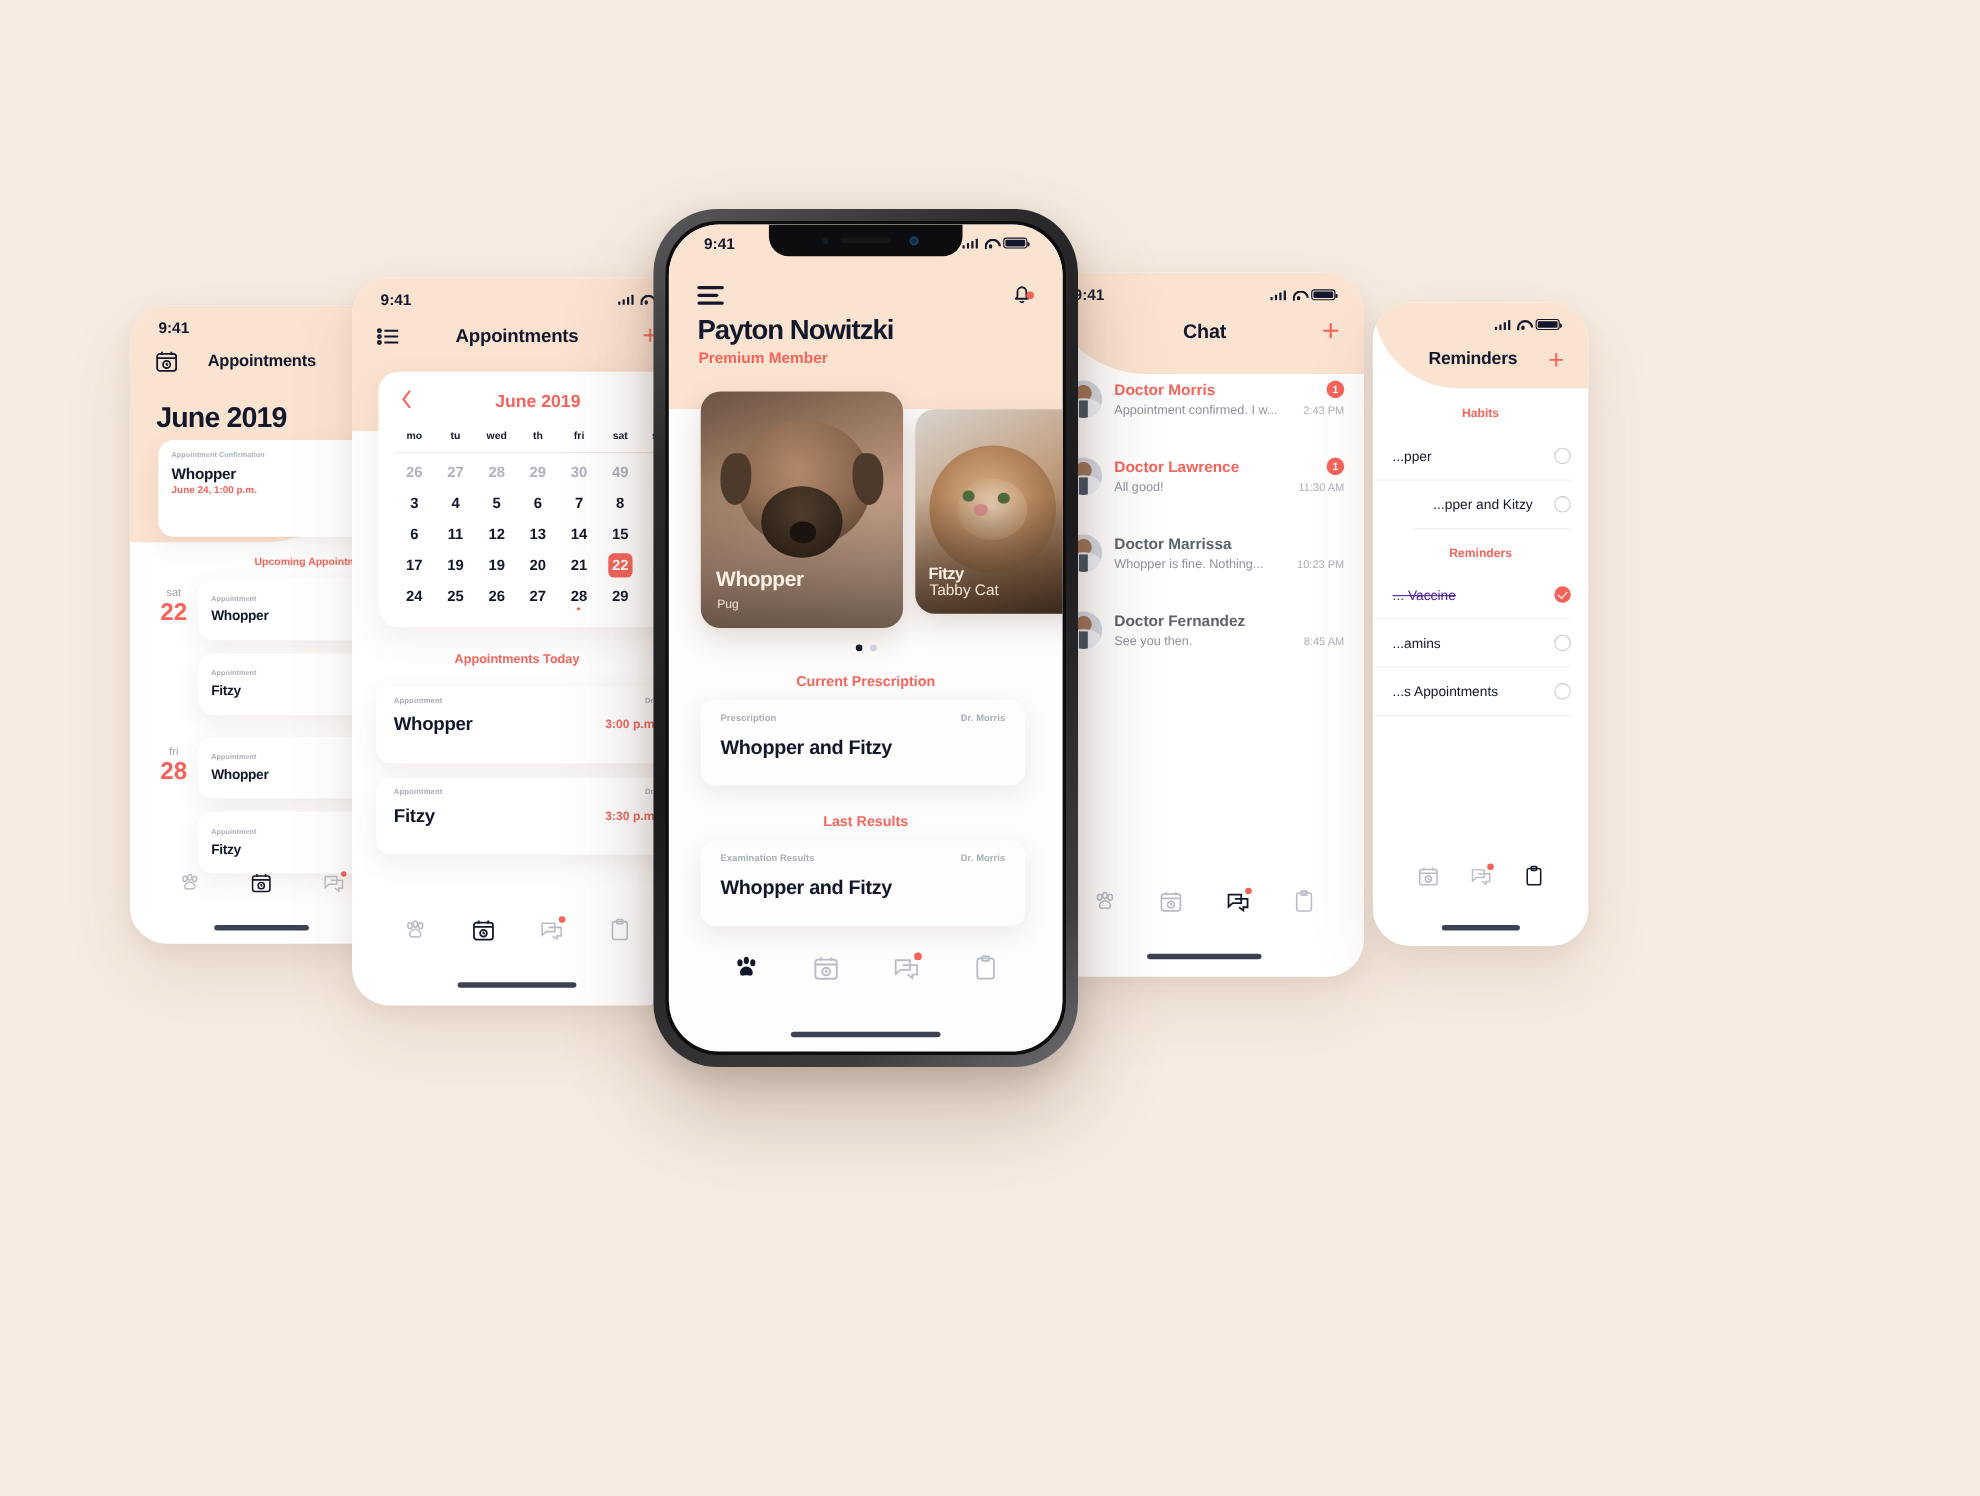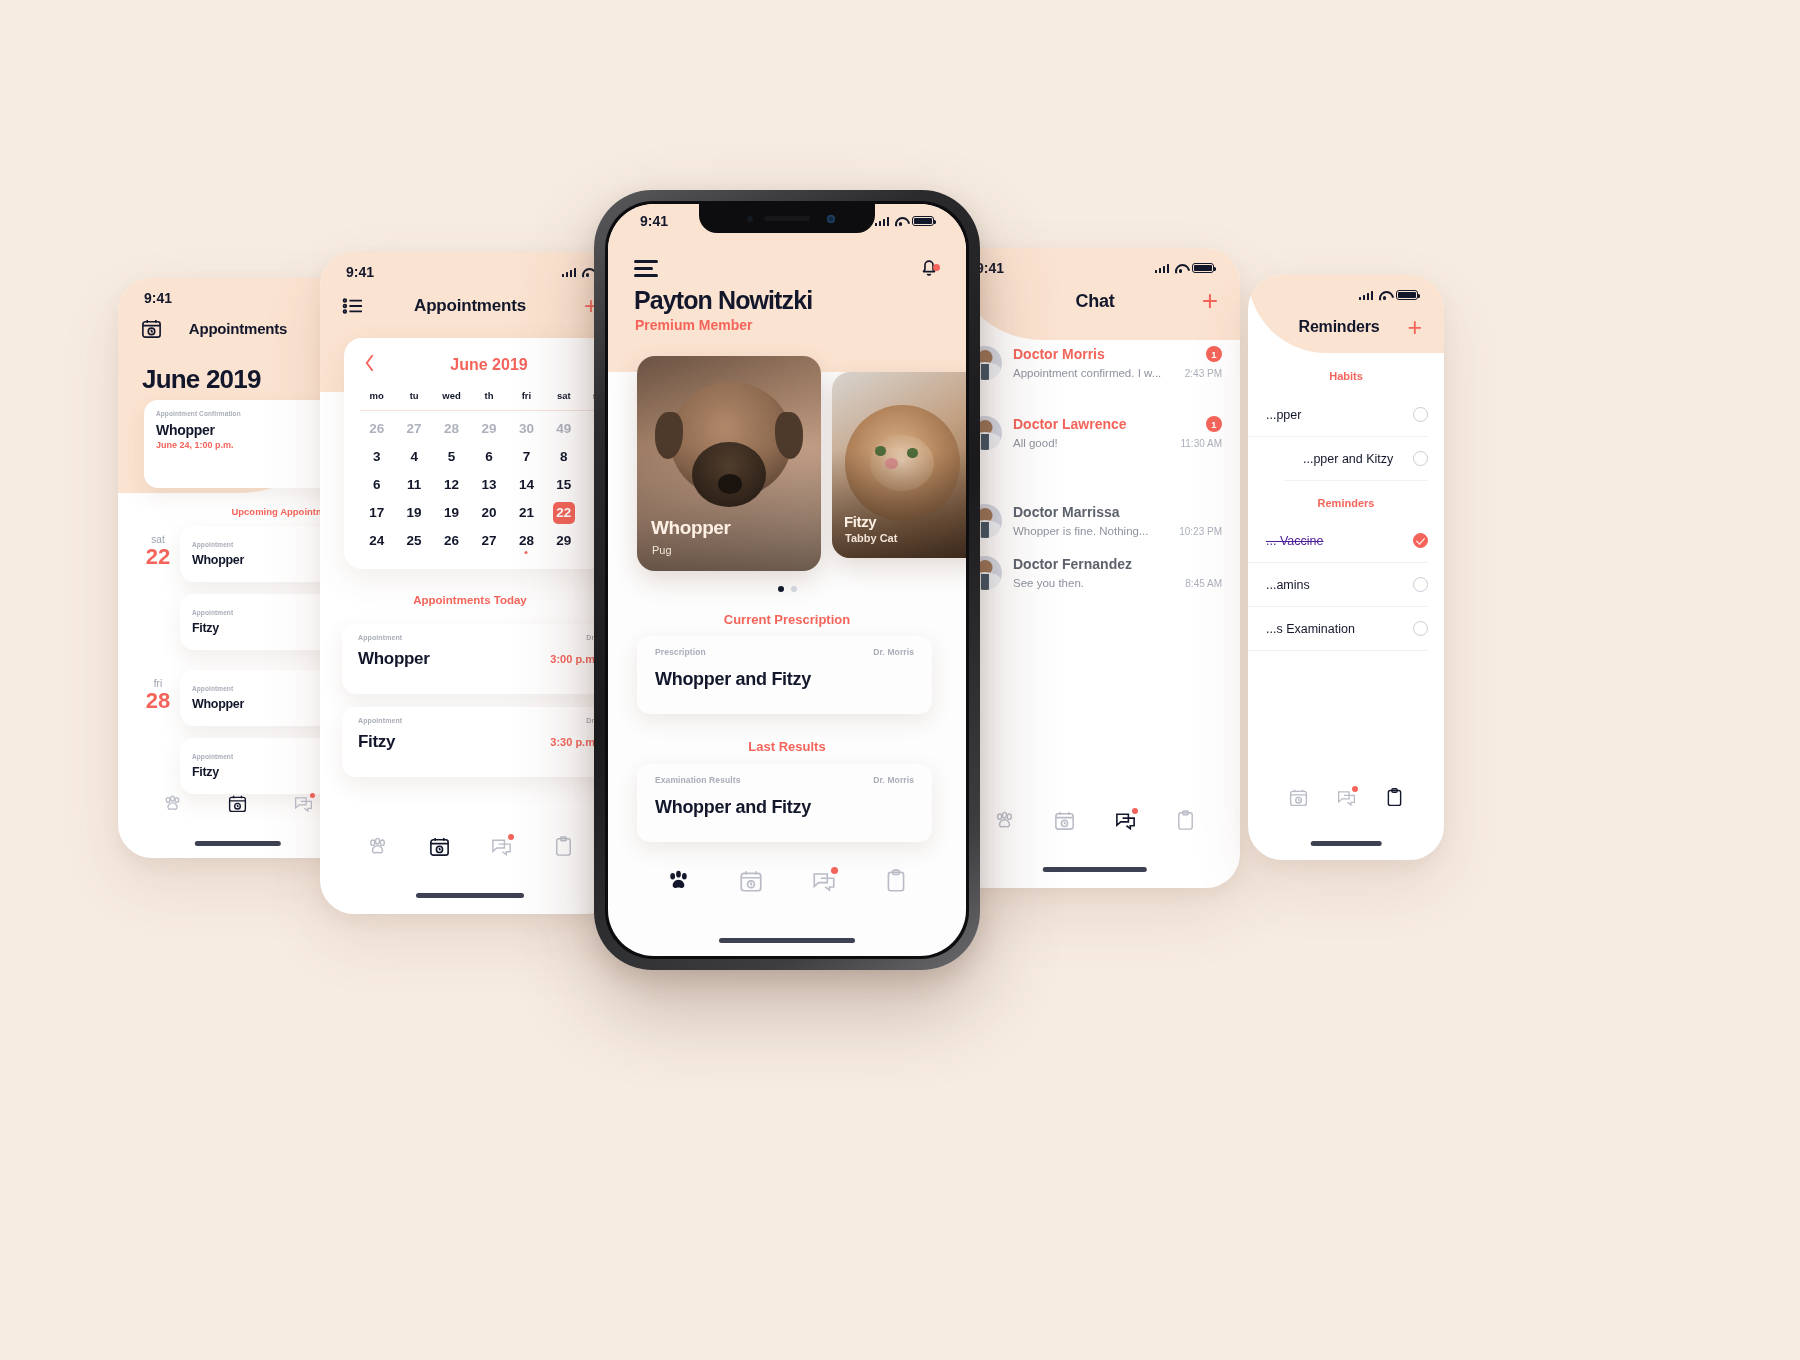--- a/index.html
+++ b/index.html
@@ -550,21 +550,21 @@
           <span class="chat-name unread">Doctor Lawrence</span>
           <span class="badge">1</span>
         </span>
         <span style="display:flex;justify-content:space-between;align-items:center;margin-top:5px;">
           <span class="chat-msg">All good!</span>
           <span class="chat-time">11:30 AM</span>
         </span>
       </span>
     </div>
 
-    <div style="position:absolute;left:18px;top:238px;width:254px;display:flex;align-items:flex-start;gap:11px;margin-top:18px;">
+    <div style="position:absolute;left:18px;top:238px;width:254px;display:flex;align-items:flex-start;gap:11px;">
       <span class="avatar">
           <i class="h"></i>
           <i class="b"></i>
           <i class="s"></i>
         </span>
       <span style="flex:1;">
         <span style="display:flex;justify-content:space-between;align-items:center;">
           <span class="chat-name" style="color:#5d626d;">Doctor Marrissa</span>
         </span>
         <span style="display:flex;justify-content:space-between;align-items:center;margin-top:5px;">
@@ -664,21 +664,21 @@
 
     <div class="rem-row" style="position:absolute;left:0;right:16px;top:244px;height:44px;padding:0 0 0 18px;">
       <span class="rem-text done">... Vaccine</span>
       <span class="circ checked"></span>
     </div>
     <div class="rem-row" style="position:absolute;left:0;right:16px;top:288px;height:44px;padding:0 0 0 18px;">
       <span class="rem-text">...amins</span>
       <span class="circ"></span>
     </div>
     <div class="rem-row" style="position:absolute;left:0;right:16px;top:332px;height:44px;padding:0 0 0 18px;">
-      <span class="rem-text">...s Examination</span>
+      <span class="rem-text">...s Appointments</span>
       <span class="circ"></span>
     </div>
 
     <div class="tabbar" style="bottom:48px;padding:0 26px;">
       <span class="tabicon">
         <svg width="21" height="21" viewBox="0 0 24 24" fill="none" stroke="currentColor" stroke-width="1.6">
           <rect x="3" y="5" width="18" height="16" rx="2.5"></rect>
             <path d="M3 9h18"></path>
             <path d="M7.5 3v3M16.5 3v3"></path>
           <circle cx="12" cy="15" r="3.2"></circle>
@@ -766,21 +766,21 @@
              background:linear-gradient(150deg,#d8d4cf 0%,#c3a183 42%,#8e6a4b 78%,#5e4531 100%);">
           <div style="position:absolute;left:8%;top:18%;width:72%;height:62%;border-radius:50%;
                background:radial-gradient(ellipse at 45% 42%, #d9b28a 0%, #b4855c 48%, #7d5a3c 100%);"></div>
           <div style="position:absolute;left:24%;top:34%;width:40%;height:30%;border-radius:50%;
                background:radial-gradient(ellipse at 50% 45%, #e8cdb2 0%, #c79d76 70%);"></div>
           <div style="position:absolute;left:33%;top:46%;width:8%;height:6%;border-radius:50%;background:#d9918e;"></div>
           <div style="position:absolute;left:27%;top:40%;width:7%;height:5%;border-radius:50%;background:#4e6b3a;"></div>
           <div style="position:absolute;left:47%;top:41%;width:7%;height:5%;border-radius:50%;background:#4e6b3a;"></div>
           <div class="shade"></div>
           <span class="petname" style="left:12px;bottom:28px;font-size:15px;">Fitzy</span>
-          <span class="petbreed" style="left:13px;bottom:14px;font-size:11px;font-weight:bold;">Tabby Cat</span>
+          <span class="petbreed" style="left:13px;bottom:14px;font-size:14px;">Tabby Cat</span>
         </div>
 
         <div class="dots" style="position:absolute;left:0;right:0;top:382px;">
           <b class="on"></b>
             <b></b>
         </div>
 
         <div class="m-seclabel" style="position:absolute;left:0;right:0;top:408px;">Current Prescription</div>
 
         <div class="m-card" style="position:absolute;left:29px;top:432px;width:295px;height:78px;padding:11px 18px;">

